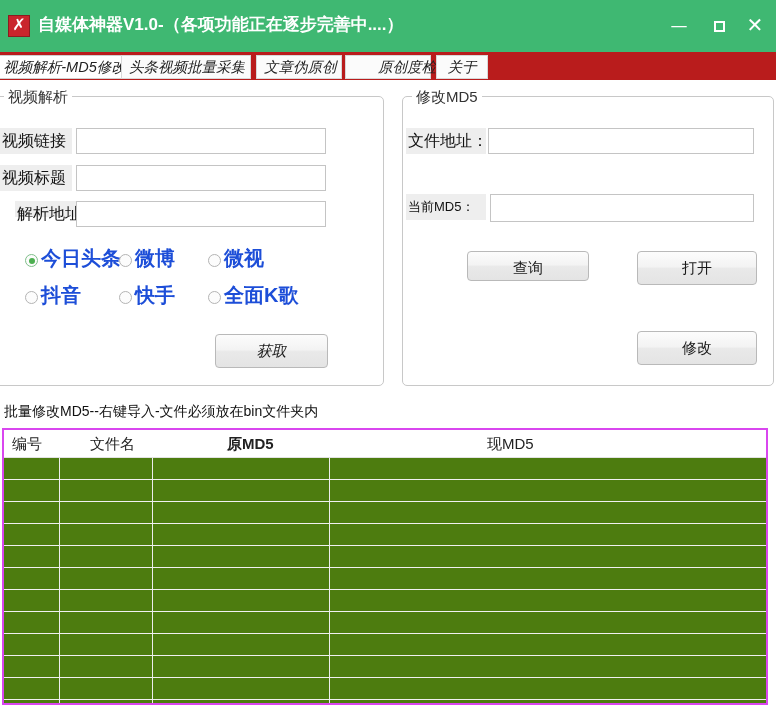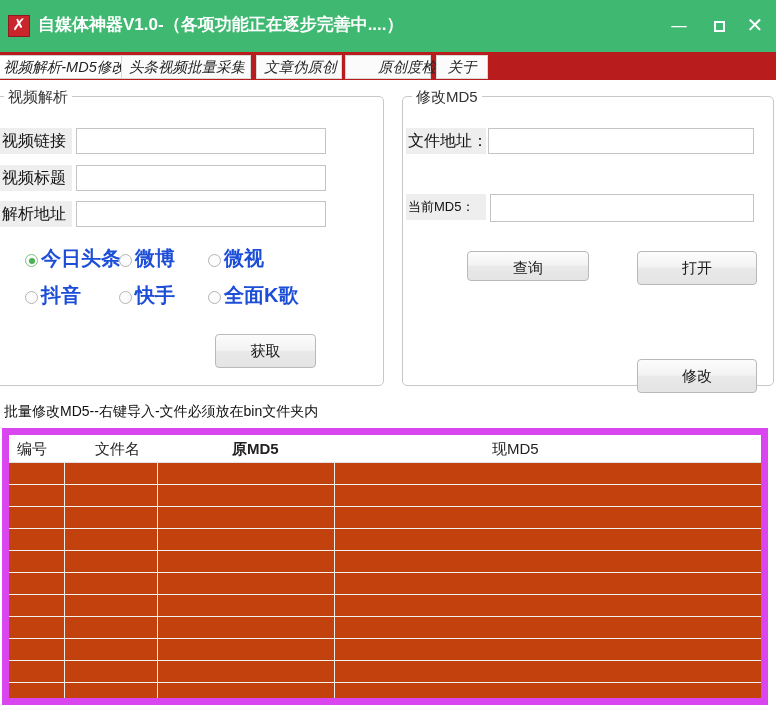--- a/index.html
+++ b/index.html
@@ -191,22 +191,22 @@
   
   .section-title {
     position: absolute;
     font-size: 14px;
     color: #111111;
     white-space: nowrap;
   }
   .grid {
     position: absolute;
     box-sizing: border-box;
-    border: 7px solid #d946ef;
-    background: #c2410c;
+    border: 2px solid #d946ef;
+    background: #4d7c0f;
     overflow: hidden;
   }
   .grid-header {
     position: absolute;
     left: 0; top: 0;
     width: 100%;
     height: 28px;
     border-bottom: 1px solid #e2e2e2;
     box-sizing: border-box;
     background: #ffffff;
@@ -277,21 +277,21 @@
 
 <div class="groupbox" style="left:-10px; top:96px; width:394px; height:290px;"></div>
 <div class="group-legend" style="left:4px; top:88px;">视频解析</div>
 
 <div class="field-label" style="left:0px; top:128px; width:72px; height:26px;">视频链接</div>
 <input class="textbox" style="left: 76px; top: 128px; width: 250px; height: 26px;" type="text" placeholder="">
 
 <div class="field-label" style="left:0px; top:165px; width:72px; height:26px;">视频标题</div>
 <input class="textbox" style="left: 76px; top: 165px; width: 250px; height: 26px;" type="text" placeholder="">
 
-<div class="field-label" style="left:0px; top:201px; width:72px; height:26px;">解析地址</div>
+<div class="field-label" style="left:15px; top:201px; width:72px; height:16px;">解析地址</div>
 <input class="textbox" style="left: 76px; top: 201px; width: 250px; height: 26px;" type="text" placeholder="">
 
 <div class="radio checked" style="left:25px; top:249px;">
   <span class="dot"></span><span>今日头条</span>
 </div>
 <div class="radio" style="left:119px; top:249px;">
   <span class="dot"></span><span>微博</span>
 </div>
 <div class="radio" style="left:208px; top:249px;">
   <span class="dot"></span><span>微视</span>
@@ -299,34 +299,34 @@
 <div class="radio" style="left:25px; top:286px;">
   <span class="dot"></span><span>抖音</span>
 </div>
 <div class="radio" style="left:119px; top:286px;">
   <span class="dot"></span><span>快手</span>
 </div>
 <div class="radio" style="left:208px; top:286px;">
   <span class="dot"></span><span>全面K歌</span>
 </div>
 
-<div class="button" style="left:215px; top:334px; width:101px; height:34px; line-height:32px;">获取</div>
+<div class="button" style="left:215px; top:334px; width:113px; height:34px; line-height:32px;font-style:italic;">获取</div>
 
 <div class="groupbox" style="left:402px; top:96px; width:372px; height:290px;"></div>
 <div class="group-legend" style="left:412px; top:88px;">修改MD5</div>
 
 <div class="field-label" style="left:406px; top:128px; width:80px; height:26px;">文件地址：</div>
 <input class="textbox" style="left: 488px; top: 128px; width: 266px; height: 26px;" type="text" placeholder="">
 
 <div class="field-label small" style="left:406px; top:194px; width:80px; height:26px;">当前MD5：</div>
 <input class="textbox" style="left: 490px; top: 194px; width: 264px; height: 28px;" type="text" placeholder="">
 
 <div class="button" style="left:467px; top:251px; width:122px; height:30px; line-height:32px;">查询</div>
 <div class="button" style="left:637px; top:251px; width:120px; height:34px; line-height:32px;">打开</div>
-<div class="button" style="left:637px; top:331px; width:120px; height:34px; line-height:32px;margin-top:28px;">修改</div>
+<div class="button" style="left:637px; top:331px; width:120px; height:34px; line-height:32px;">修改</div>
 
 <div class="section-title" style="left:4px; top:403px;">批量修改MD5--右键导入-文件必须放在bin文件夹内</div>
 
 <div class="grid" style="left:2px; top:428px; width:766px; height:277px;">
   <div class="grid-header">
     <div class="hcell" style="left:0px; width:55px;">编号</div>
     <div class="hcell" style="left:78px; width:90px;">文件名</div>
     <div class="hcell" style="left:215px; width:150px;font-weight:bold;">原MD5</div>
     <div class="hcell" style="left:475px; width:150px;">现MD5</div>
   </div>

